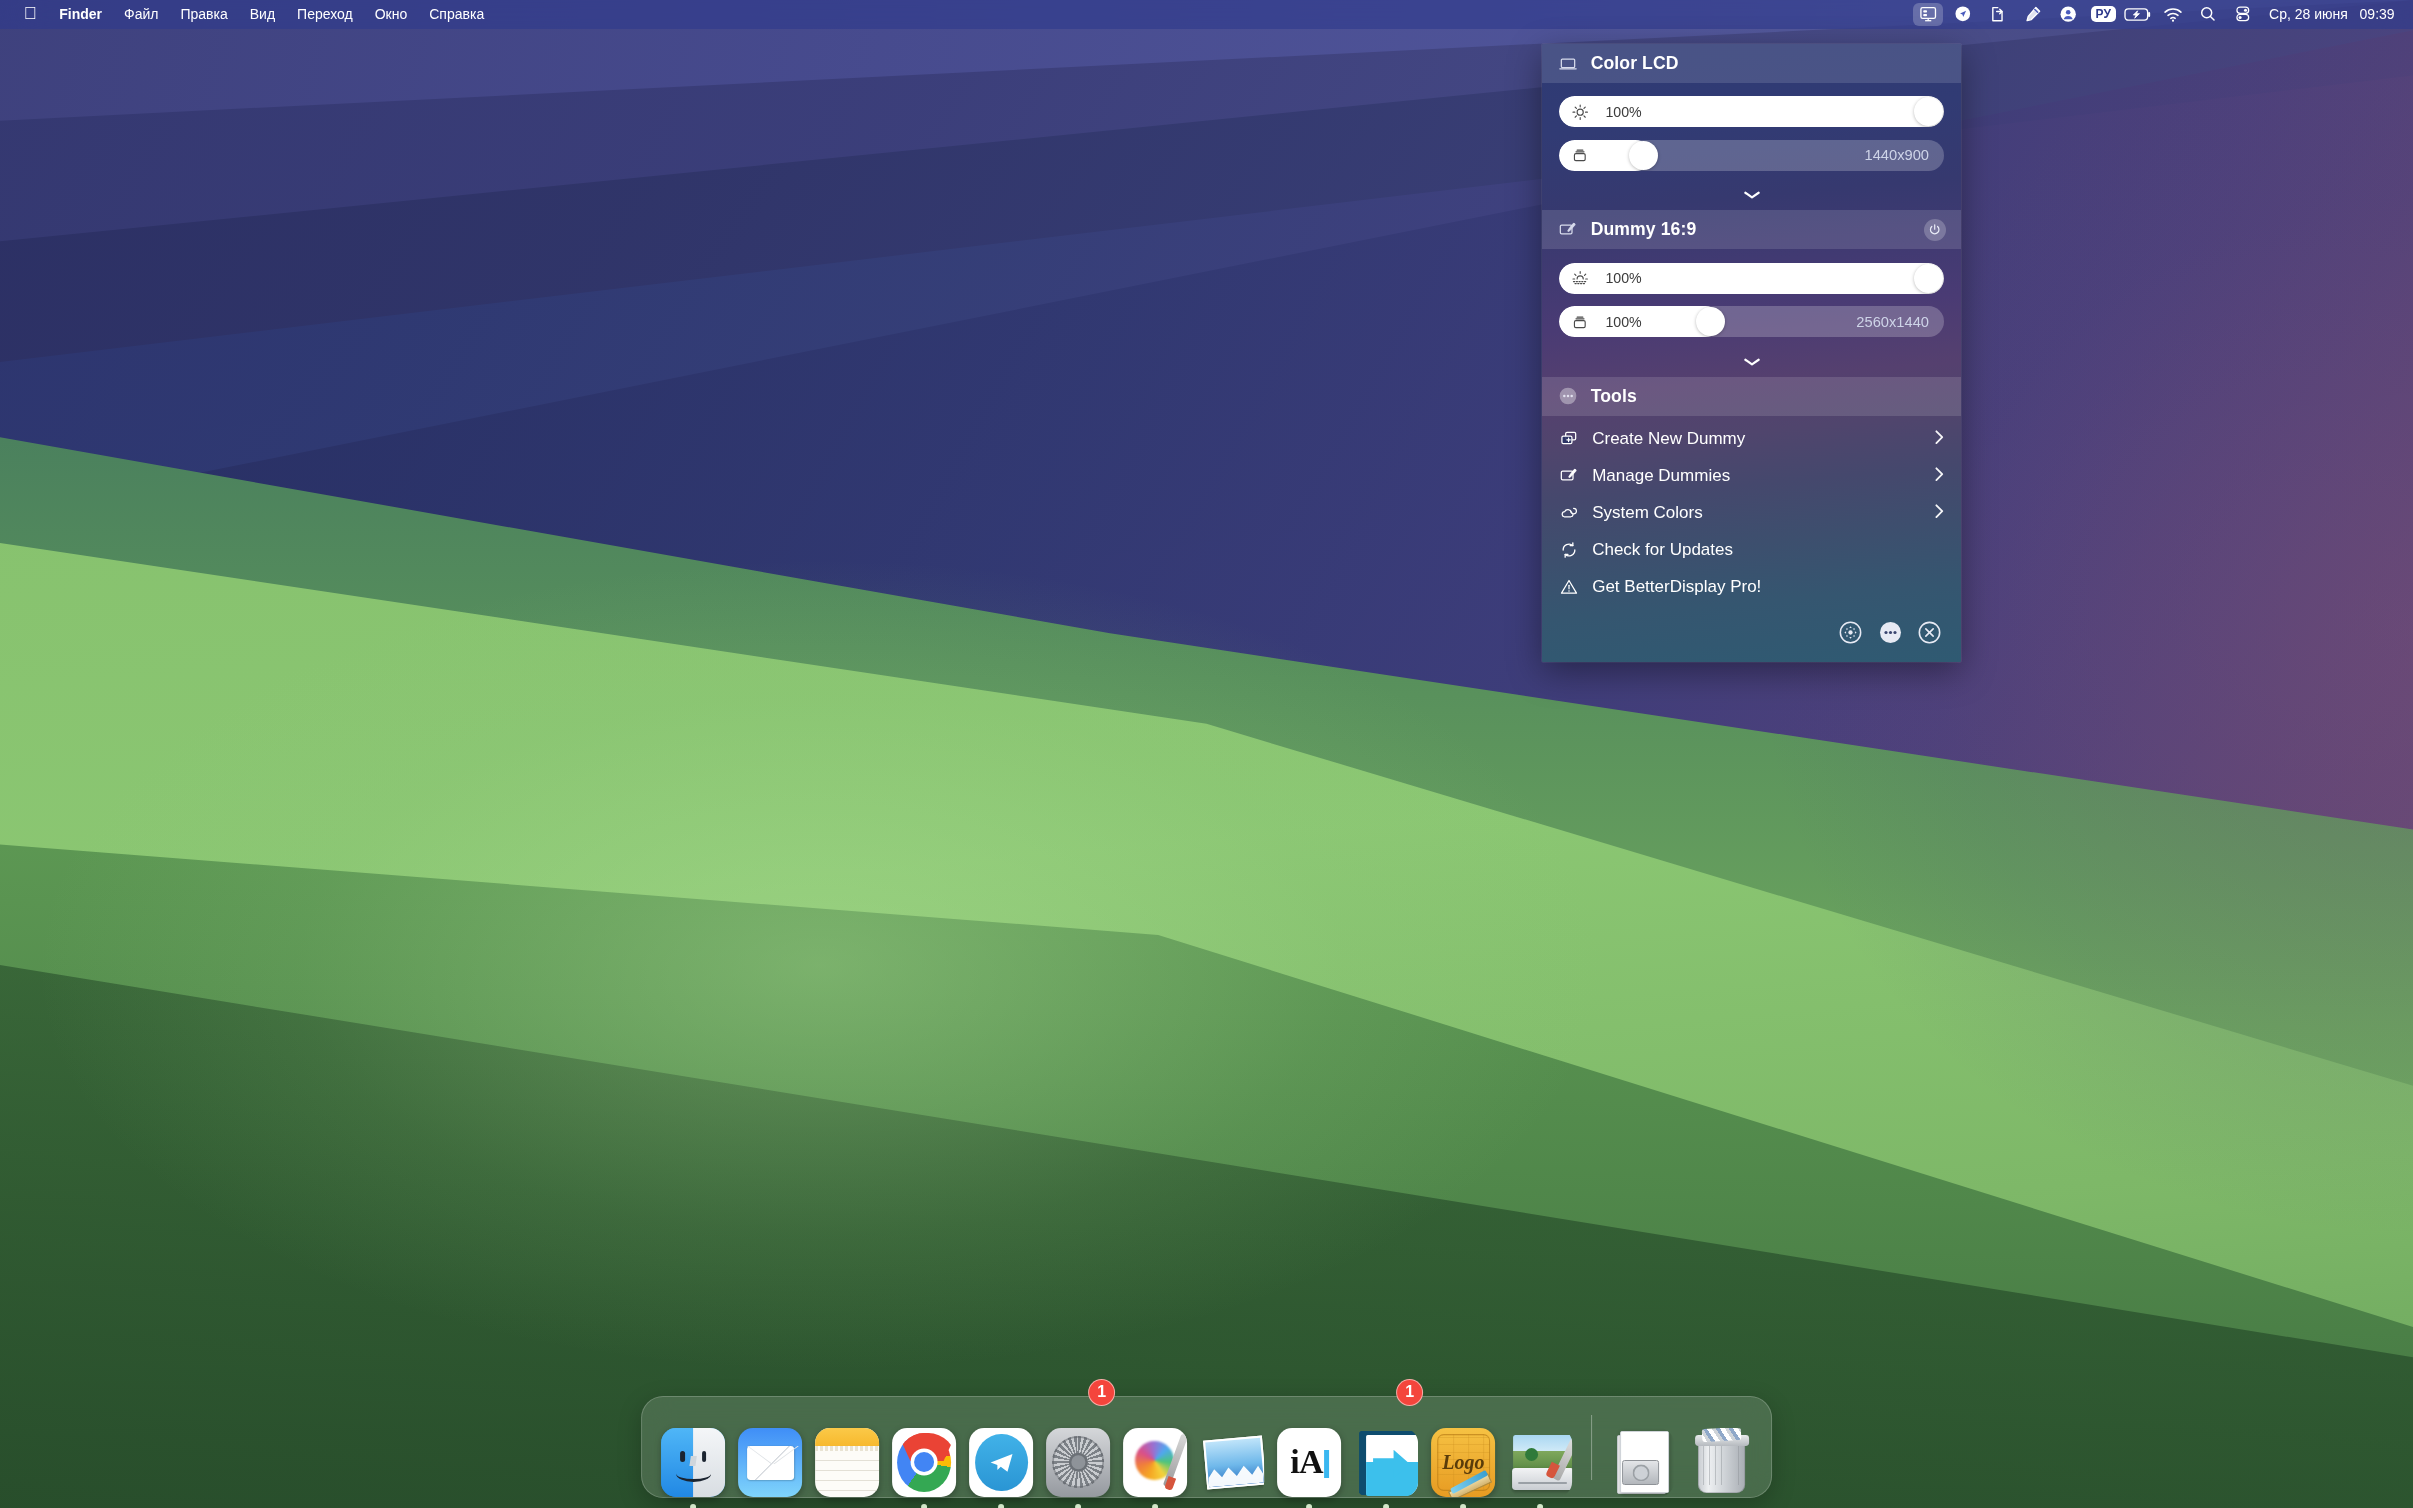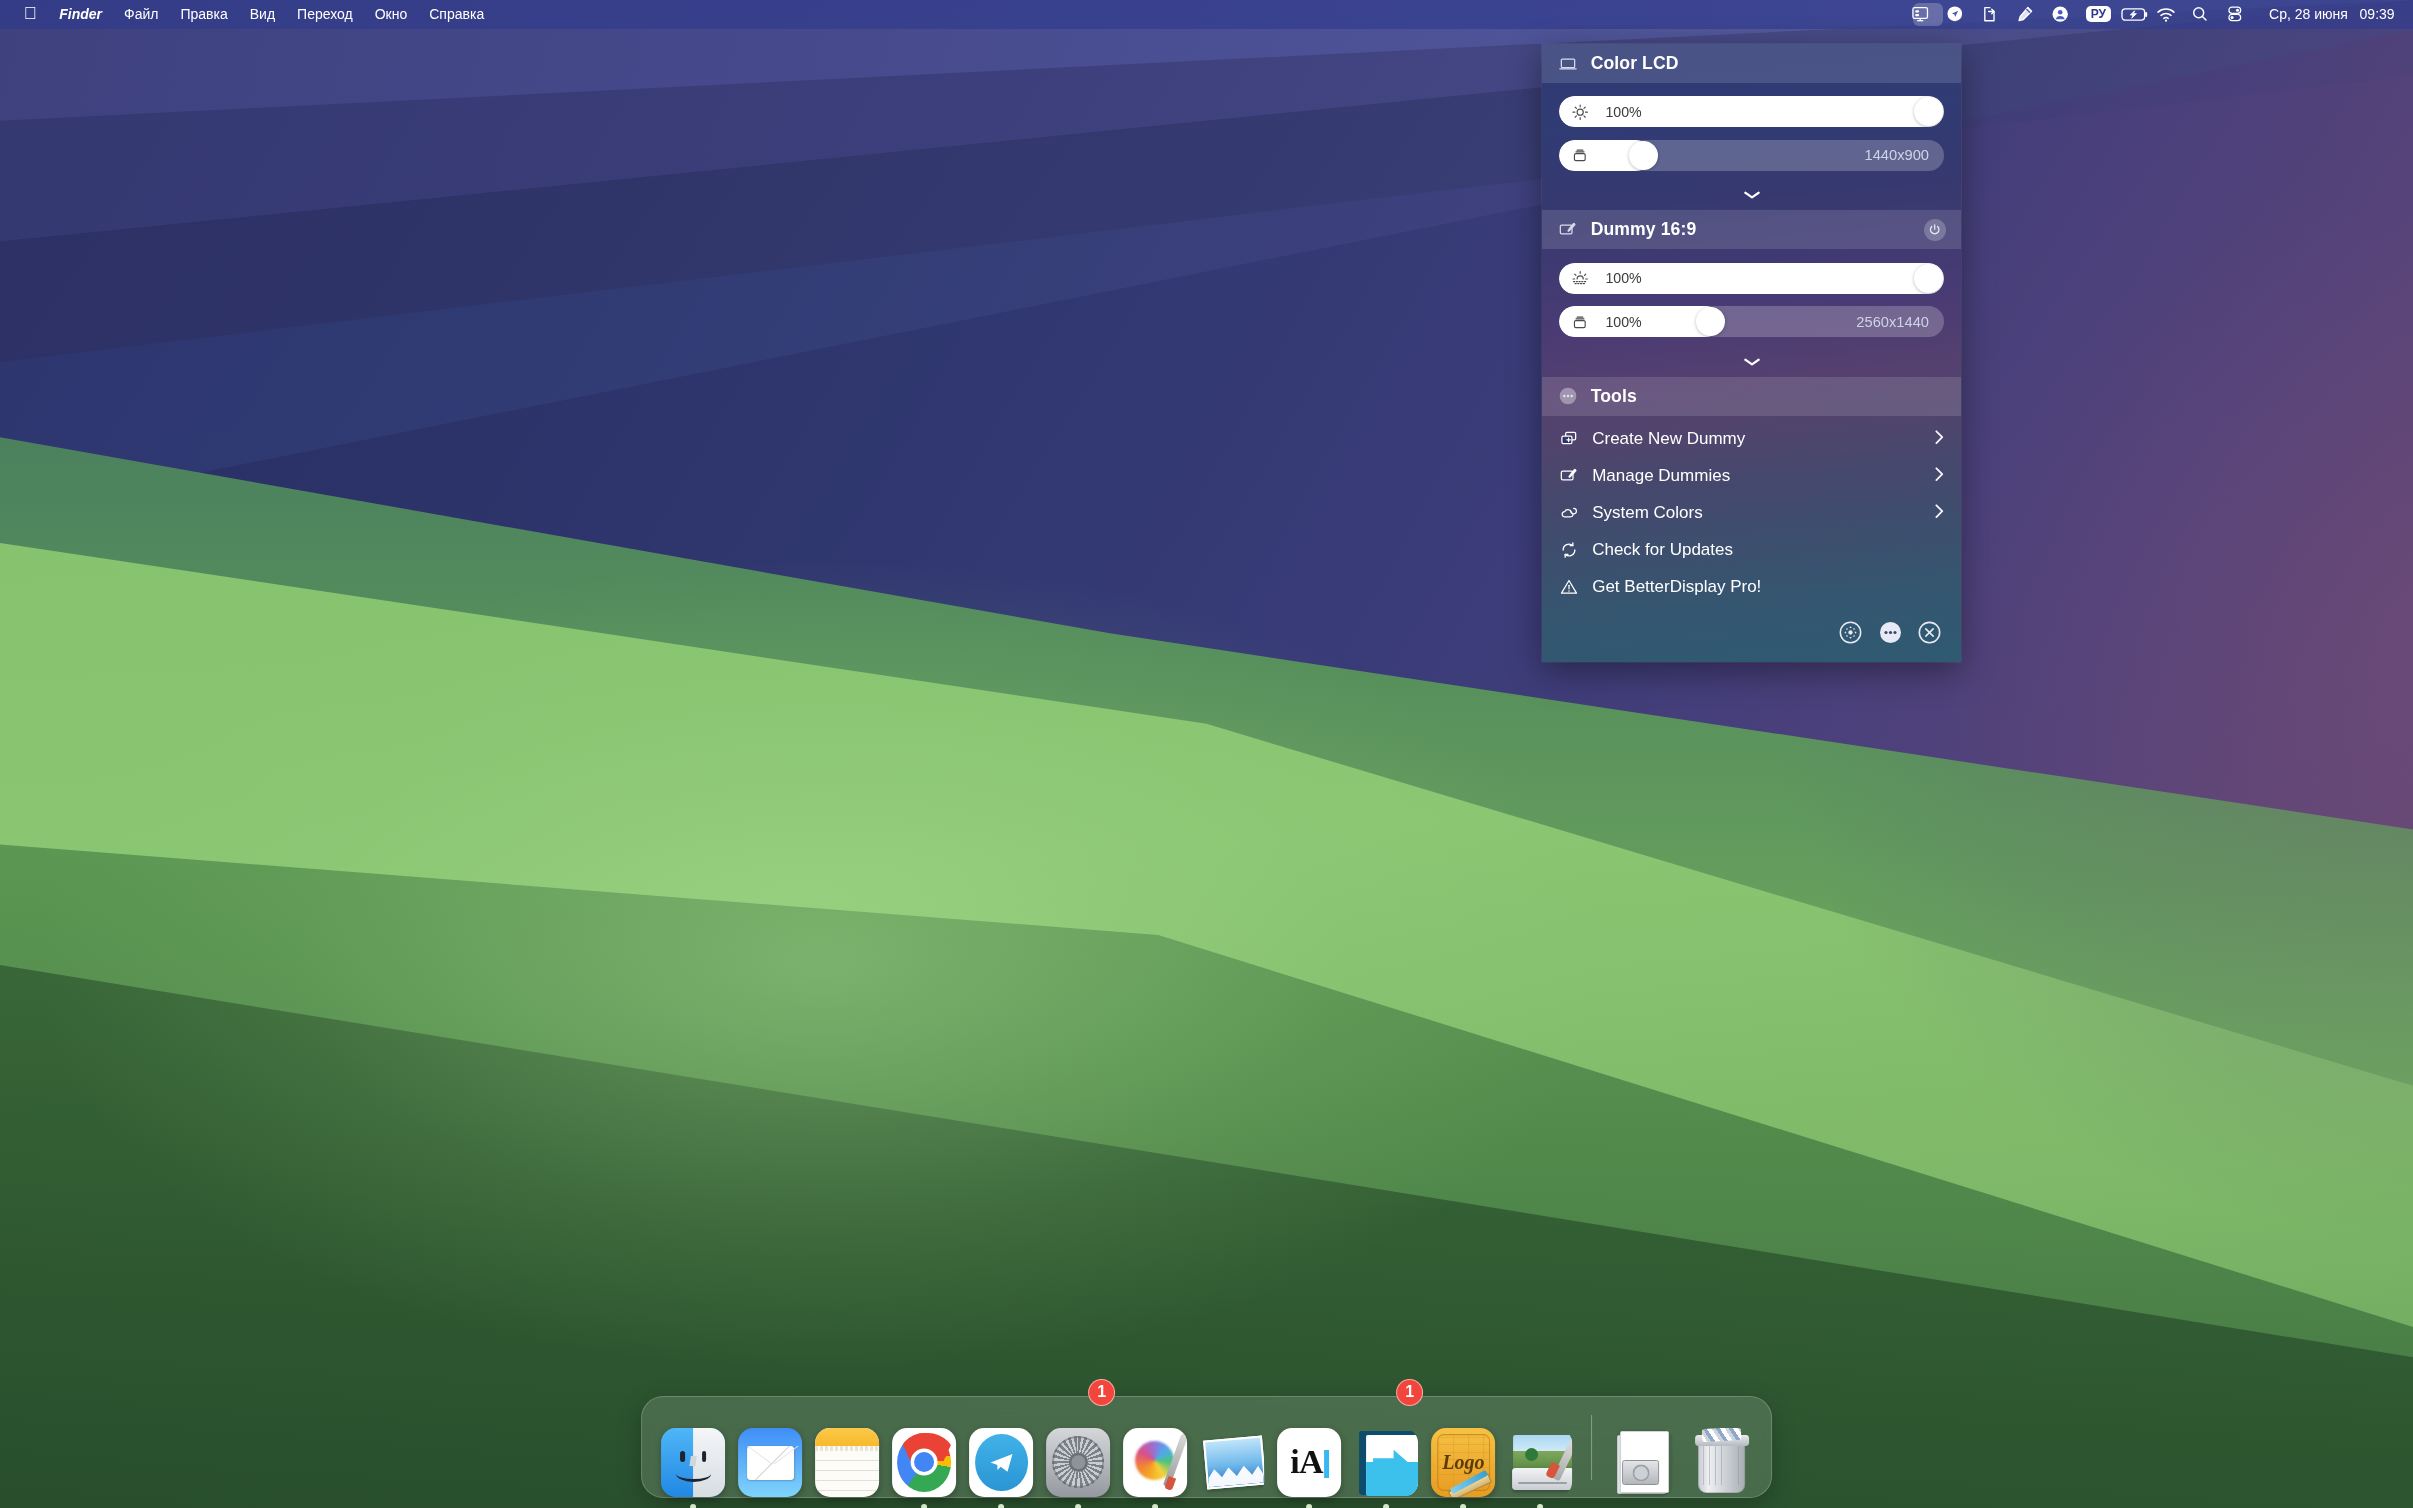--- a/index.html
+++ b/index.html
@@ -76,25 +76,25 @@
     z-index:40;
     color:#fff;
     font-size:14px;
   }
   #menubar-left { display:flex; align-items:center; height:100%; padding-left:11.7px; }
   .mb-item {
     padding:0 11px; height:20px; display:flex; align-items:center;
     border-radius:4.2px; white-space:nowrap;
   }
   .mb-apple { padding:0 11.7px 1.7px 11.7px; font-size:17.6px; line-height:1; }
-  .mb-bold { font-weight:bold;font-style:italic; }
+  .mb-bold { font-weight:bold; }
 
   #menubar-right { margin-left:auto; display:flex; align-items:center; height:100%; padding-right:18.4px; gap:0px; }
   .mb-status {
-    width:35px; height:100%; display:flex; align-items:center; justify-content:flex-start;
+    width:35px; height:100%; display:flex; align-items:center; justify-content:center;
     position:relative;
   }
   .mb-status.highlight::before {
     content:""; position:absolute; left:2.5px; right:2.5px; top:2.5px; bottom:2.5px;
     background:rgba(255,255,255,.22); border-radius:5.9px;
   }
   .mb-status svg, .mb-status .glyph { position:relative; z-index:1; }
   .mb-clock {
     display:flex; align-items:center; gap:11.7px; padding-left:8.4px;
     font-size:14px; white-space:nowrap;

